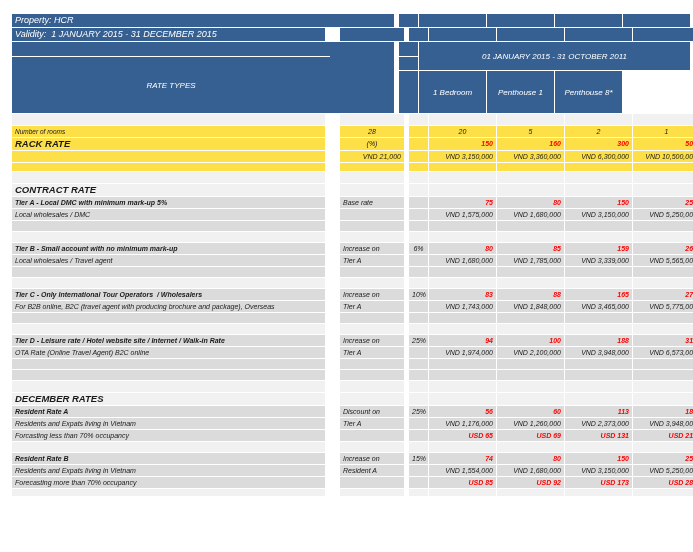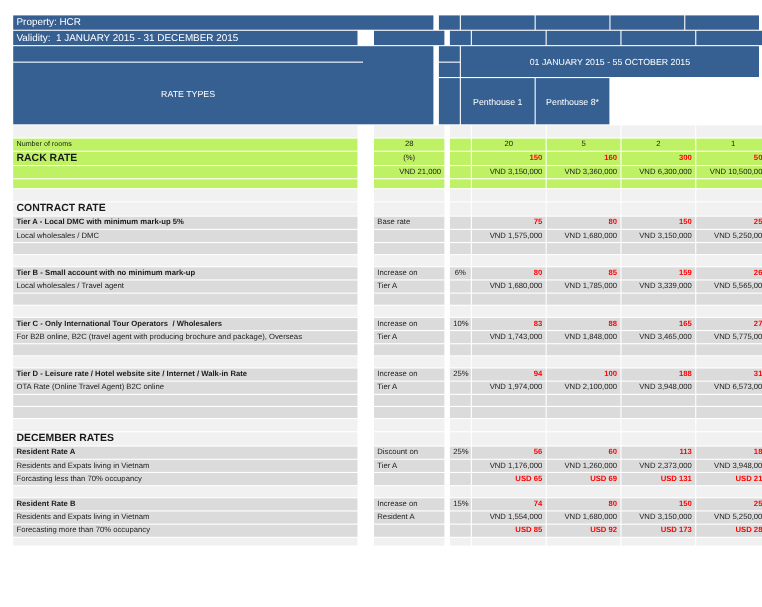--- a/index.html
+++ b/index.html
@@ -1,29 +1,29 @@
 <!DOCTYPE html>
 <html><head>
 <meta charset="utf-8">
 <style>
   html,body{margin:0;padding:0;background:#fff;}
   body{width:693px;height:552px;overflow:hidden;font-family:"Liberation Sans",sans-serif;color:#1a1a1a;}
-  #sheet{margin:14px 0 0 12px;width:623px;}
+  #sheet{margin:14px 0 0 12px;width:623px;font-style:italic;}
   .r{display:flex;margin-bottom:1px;}
   .c{box-sizing:border-box;flex-shrink:0;height:11px;line-height:11px;font-size:7px;padding:0 3px;overflow:hidden;white-space:pre;}
   
   .w1{width:313px;margin-right:15px;}
   .w2{width:64px;margin-right:5px;}
   .w3{width:19px;margin-right:1px;}
   .w4{width:67px;margin-right:1px;}
   .w7{width:67px;}
   .wP{width:382px;margin-right:5px;}                   
   
   .blue{background:#366092;color:#fff;}
-  .lblue{background:#bef264;}
+  .lblue{background:#fde047;}
   .gray{background:#DBDBDB;}
   .lt{background:#F1F1F1;}
   
   .pv{font-size:9px;height:13px;line-height:13px;}
   .h12{height:12px;line-height:12px;}
   .h10{height:10px;line-height:10px;}
   .h8{height:8px;line-height:8px;}
   .h7{height:7px;line-height:7px;}
   .big{font-weight:bold;font-size:9.5px;}
   .bold{font-weight:bold;}
@@ -67,22 +67,23 @@
       <div class="blue" style="height:14px;"></div>
       <div class="blue hdrcell" style="height:56px;">RATE TYPES</div>
     </div>
     <div class="blue" style="width:64px;height:71px;flex-shrink:0;margin-right:5px;"></div>
     <div class="vstack" style="width:19px;margin-right:1px;">
       <div class="blue" style="height:14px;"></div>
       <div class="blue" style="height:13px;"></div>
       <div class="blue" style="height:42px;"></div>
     </div>
     <div class="vstack" style="width:271px;">
-      <div class="blue hdrcell" style="height:28px;">01 JANUARY 2015 - 55 OCTOBER 2015</div>
+      <div class="blue hdrcell" style="height:28px;">01 JANUARY 2015 - 31 OCTOBER 2011</div>
       <div style="display:flex;height:42px;">
+        <div class="blue hdrcell" style="width:67px;margin-right:1px;">1 Bedroom</div>
         <div class="blue hdrcell" style="width:67px;margin-right:1px;">Penthouse 1</div>
         <div class="blue hdrcell" style="width:67px;">Penthouse 8*</div>
       </div>
     </div>
   </div>
 
   <div class="r">
     <div class="c w1 lt"></div>
       <div class="c w2 lt"></div>
       <div class="c w3 lt"></div>

